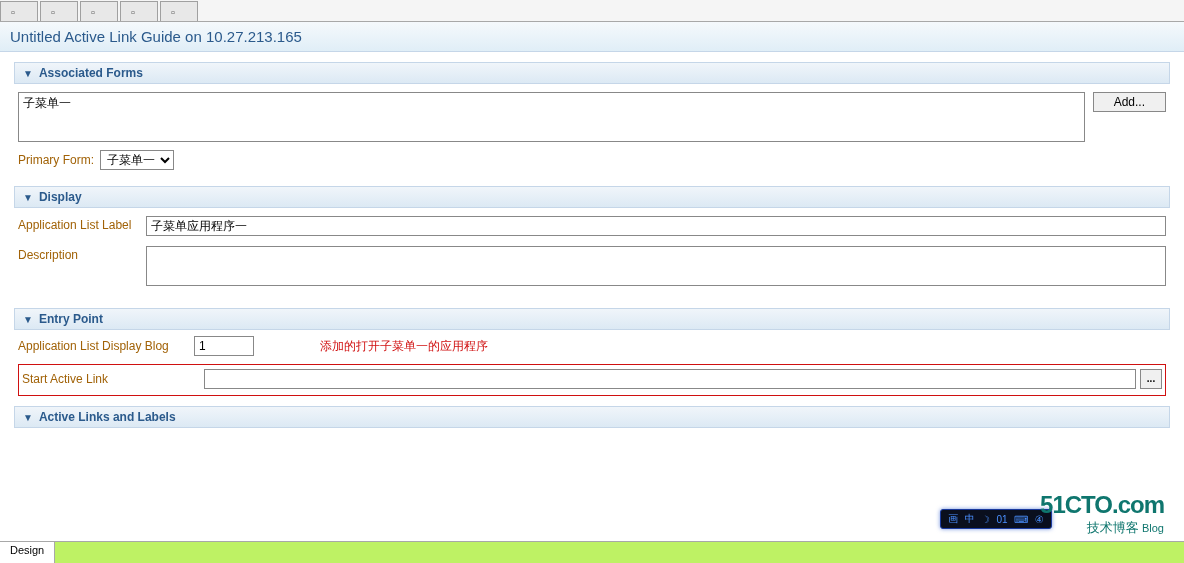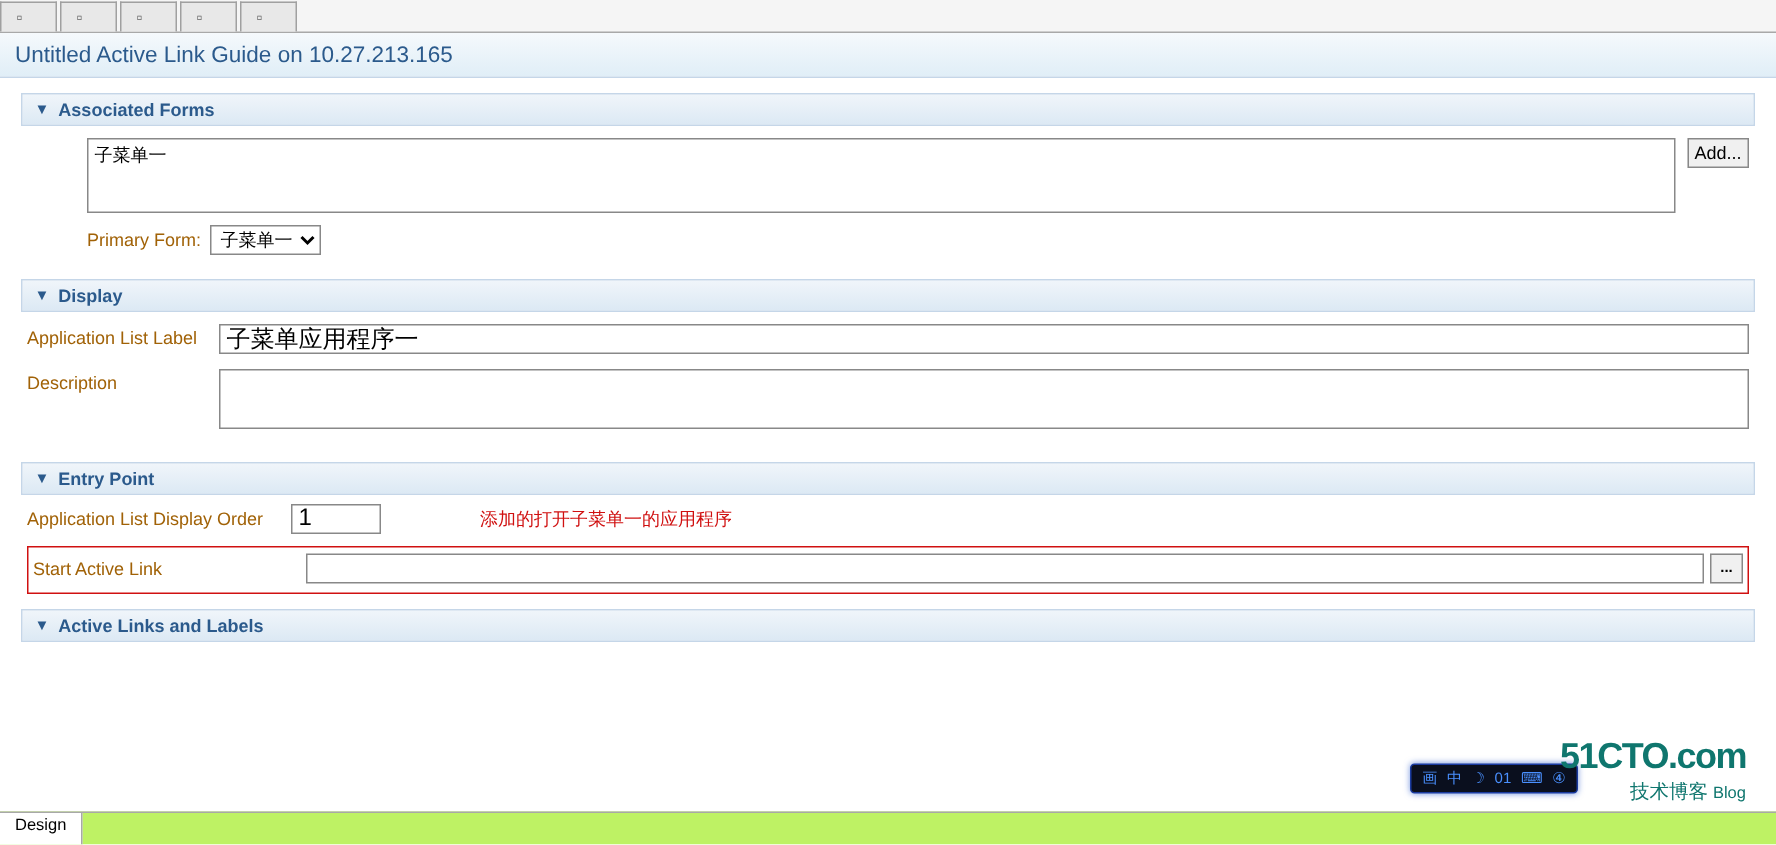--- a/index.html
+++ b/index.html
@@ -11,30 +11,30 @@
     
     .title-bar { background: linear-gradient(#f5f9fc, #e0eef7); padding: 6px 10px; border-bottom: 1px solid #c5d6e8; }
     .title-text { color: #2b5a8c; font-size: 15px; }
     
     .content { padding: 10px 14px; background: #fff; }
     
     .section { margin-bottom: 4px; }
     .section-header { background: linear-gradient(#f0f5fa, #dce9f4); border: 1px solid #c5d6e8; padding: 3px 8px; display: flex; align-items: center; gap: 6px; cursor: pointer; }
     .section-header .caret { color: #2b5a8c; font-size: 10px; }
     .section-title { color: #2b5a8c; font-weight: bold; font-size: 12px; }
-    .section-body { padding: 8px 4px; margin-left: 40px; }
+    .section-body { padding: 8px 4px; }
     
     .forms-row { display: flex; align-items: flex-start; gap: 8px; }
     .forms-list { flex: 1; border: 1px solid #888; height: 50px; padding: 2px 4px; font-size: 12px; background: #fff; }
-    .btn { padding: 2px 4px; border: 1px solid #888; background: #f0f0f0; font-size: 12px; cursor: pointer; }
+    .btn { padding: 2px 20px; border: 1px solid #888; background: #f0f0f0; font-size: 12px; cursor: pointer; }
     
     .field-row { display: flex; align-items: center; gap: 6px; margin-top: 8px; margin-bottom: 4px; }
     .field-label { font-size: 12px; color: #a16207; }
     .select { border: 1px solid #888; padding: 1px 2px; font-size: 12px; height: 20px; background: #fff; }
-    .text-input { border: 1px solid #888; padding: 1px 4px; font-size: 16px; height: 20px; background: #fff; }
+    .text-input { border: 1px solid #888; padding: 1px 4px; font-size: 12px; height: 20px; background: #fff; }
     .textarea { border: 1px solid #888; font-size: 12px; background: #fff; resize: none; }
     
     .display-body { padding: 8px 4px; }
     .display-row { display: flex; align-items: flex-start; gap: 6px; margin-bottom: 10px; }
     .display-row .field-label { width: 122px; padding-top: 2px; }
     .display-row .text-input { flex: 1; }
     .display-row .textarea { flex: 1; height: 40px; }
     
     .entry-body { padding: 6px 4px; position: relative; }
     .entry-row1 { display: flex; align-items: center; gap: 6px; margin-bottom: 8px; }
@@ -129,21 +129,21 @@
     </div>
   </div>
 
   <div class="section">
     <div class="section-header">
       <span class="caret">▼</span>
       <span class="section-title">Entry Point</span>
     </div>
     <div class="entry-body">
       <div class="entry-row1">
-        <span class="field-label">Application List Display Order</span>
+        <span class="field-label">Application List Display Blog</span>
         <input type="text" class="text-input" value="1" style="">
         <span class="annotation">添加的打开子菜单一的应用程序</span>
       </div>
       <div class="red-wrap">
         <span class="field-label">Start Active Link</span>
         <div class="input-wrap">
           <input type="text" class="text-input" value="" style="">
           <button class="browse-btn">...</button>
         </div>
       </div>

